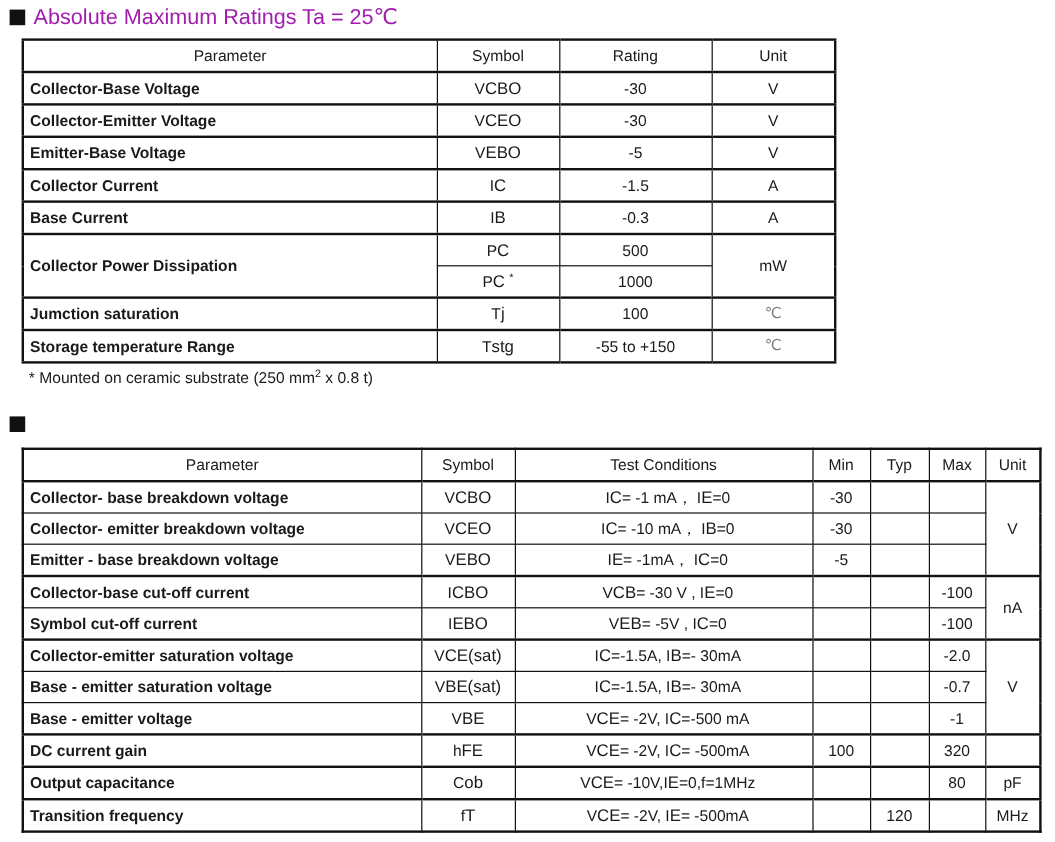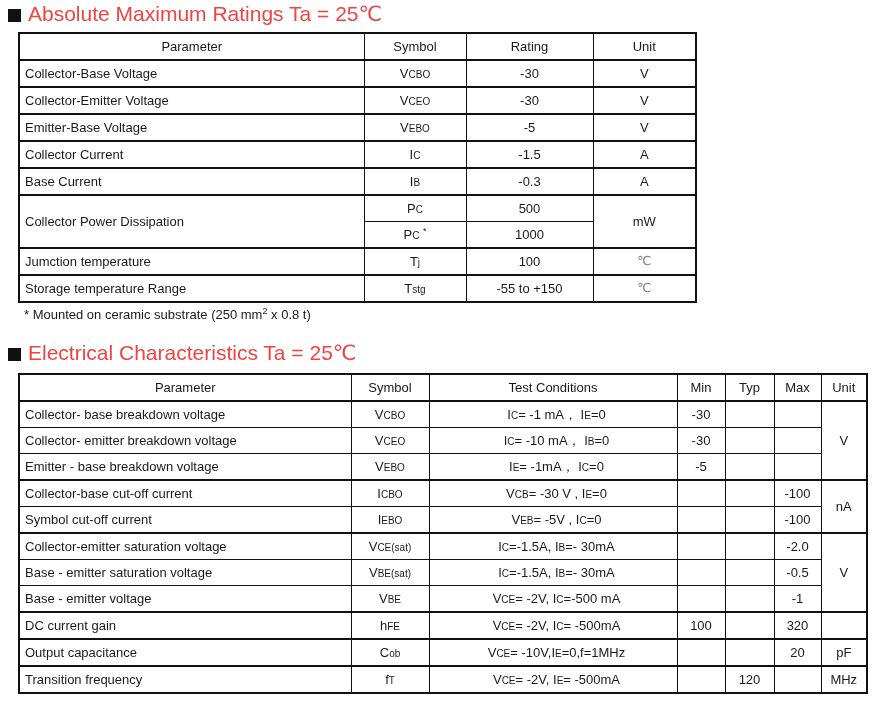--- a/index.html
+++ b/index.html
@@ -5,37 +5,37 @@
   html,body{margin:0;padding:0;}
   body{
     width:879px;height:702px;position:relative;
     background:#ffffff;
     font-family:"Liberation Sans","DejaVu Sans",sans-serif;
     color:#1a1a1a;
     -webkit-font-smoothing:antialiased;
   }
   .sec-title{
     position:absolute;left:8px;
-    font-size:21px;line-height:18px;color:#ef4444;
+    font-size:18px;line-height:18px;color:#a21caf;
     white-space:nowrap;
   }
   .bullet{
     display:inline-block;width:13px;height:13px;background:#111;
     margin-right:7px;vertical-align:-1px;
   }
   table{border-collapse:collapse;table-layout:fixed;position:absolute;background:#fff;border-radius:15px;}
   td{
     font-size:13px;line-height:15px;color:#1a1a1a;
     padding:0;overflow:hidden;white-space:nowrap;
     vertical-align:middle;
   }
-  td sub{font-size:10px;vertical-align:baseline;line-height:1;}
+  td sub{font-size:14px;vertical-align:baseline;line-height:1;}
   td sup{font-size:9px;vertical-align:super;line-height:1;}
   .c{text-align:center;}
-  .l{text-align:left;padding-left:5px;}
+  .l{text-align:left;padding-left:5px;font-weight:bold;}
   .tc{text-align:center;padding-left:7px;}
 
   
   .t1{left:18px;top:32px;border:2px solid #111;}
   .t1 td{border:1px solid #111;border-top-width:2px;border-bottom-width:2px;height:25px;}
   .t1 td.thin-b{border-bottom-width:1px;}
   .t1 td.thin-t{border-top-width:1px;margin-top:22px;}
 
   
   .t2{left:18px;top:373px;border:2px solid #111;}
@@ -106,38 +106,38 @@
     <td class="l" rowspan="2">Collector Power Dissipation</td>
     <td class="c thin-b">P<sub>C</sub></td>
     <td class="c thin-b">500</td>
     <td class="c" rowspan="2">mW</td>
   </tr>
   <tr>
     <td class="c thin-t">P<sub>C</sub> <sup>*</sup></td>
     <td class="c thin-t">1000</td>
   </tr>
   <tr>
-    <td class="l">Jumction temperature</td>
+    <td class="l">Jumction saturation</td>
     <td class="c">T<sub>j</sub></td>
     <td class="c">100</td>
     <td class="c cels">℃</td>
   </tr>
   <tr>
     <td class="l">Storage temperature Range</td>
     <td class="c">T<sub>stg</sub></td>
     <td class="c">-55 to +150</td>
     <td class="c cels">℃</td>
   </tr>
 </tbody>
   </table>
 
 <div class="footnote">* Mounted on ceramic substrate (250 mm<sup>2</sup> x 0.8 t)</div>
 
 <div class="sec-title" style="top:344px">
-  <span class="bullet"></span><span>Electrical Characteristics Ta = 25℃</span>
+  <span class="bullet"></span>
 </div>
 
 <table class="t2">
   <colgroup>
     <col style="width:332px">
       <col style="width:78px">
       <col style="width:248px">
     <col style="width:48px">
       <col style="width:49px">
       <col style="width:47px">
@@ -206,21 +206,21 @@
     <td class="c"></td>
     <td class="c">-2.0</td>
     <td class="c uspan" rowspan="3">V</td>
   </tr>
   <tr>
     <td class="l">Base - emitter saturation voltage</td>
     <td class="c">V<sub>BE(sat)</sub></td>
     <td class="tc">I<sub>C</sub>=-1.5A, I<sub>B</sub>=- 30mA</td>
     <td class="c"></td>
     <td class="c"></td>
-    <td class="c">-0.5</td>
+    <td class="c">-0.7</td>
   </tr>
   <tr class="gb">
     <td class="l">Base - emitter voltage</td>
     <td class="c">V<sub>BE</sub></td>
     <td class="tc">V<sub>CE</sub>= -2V, I<sub>C</sub>=-500 mA</td>
     <td class="c"></td>
     <td class="c"></td>
     <td class="c">-1</td>
   </tr>
 
@@ -232,21 +232,21 @@
     <td class="c"></td>
     <td class="c">320</td>
     <td class="c"></td>
   </tr>
   <tr class="gb">
     <td class="l">Output capacitance</td>
     <td class="c">C<sub>ob</sub></td>
     <td class="tc">V<sub>CE</sub>= -10V,I<sub>E</sub>=0,f=1MHz</td>
     <td class="c"></td>
     <td class="c"></td>
-    <td class="c">20</td>
+    <td class="c">80</td>
     <td class="c">pF</td>
   </tr>
   <tr>
     <td class="l">Transition frequency</td>
     <td class="c">f<sub>T</sub></td>
     <td class="tc">V<sub>CE</sub>= -2V, I<sub>E</sub>= -500mA</td>
     <td class="c"></td>
     <td class="c">120</td>
     <td class="c"></td>
     <td class="c">MHz</td>

